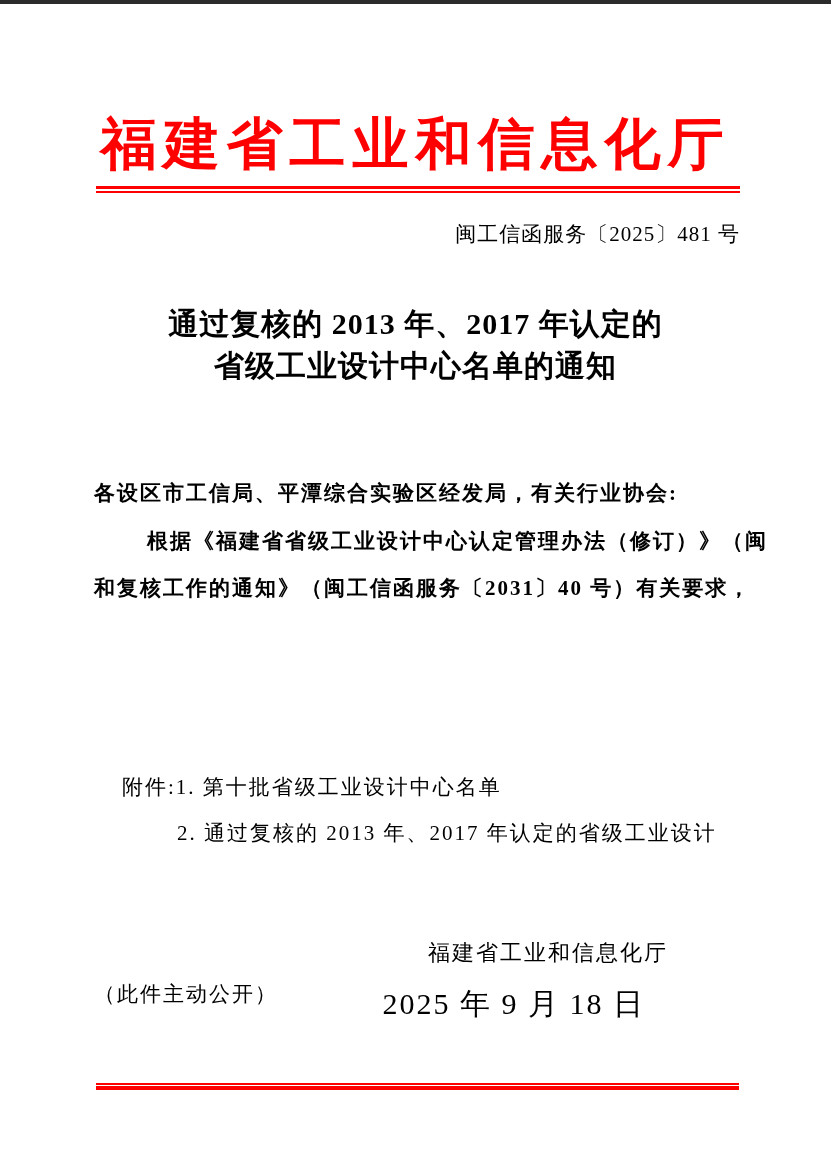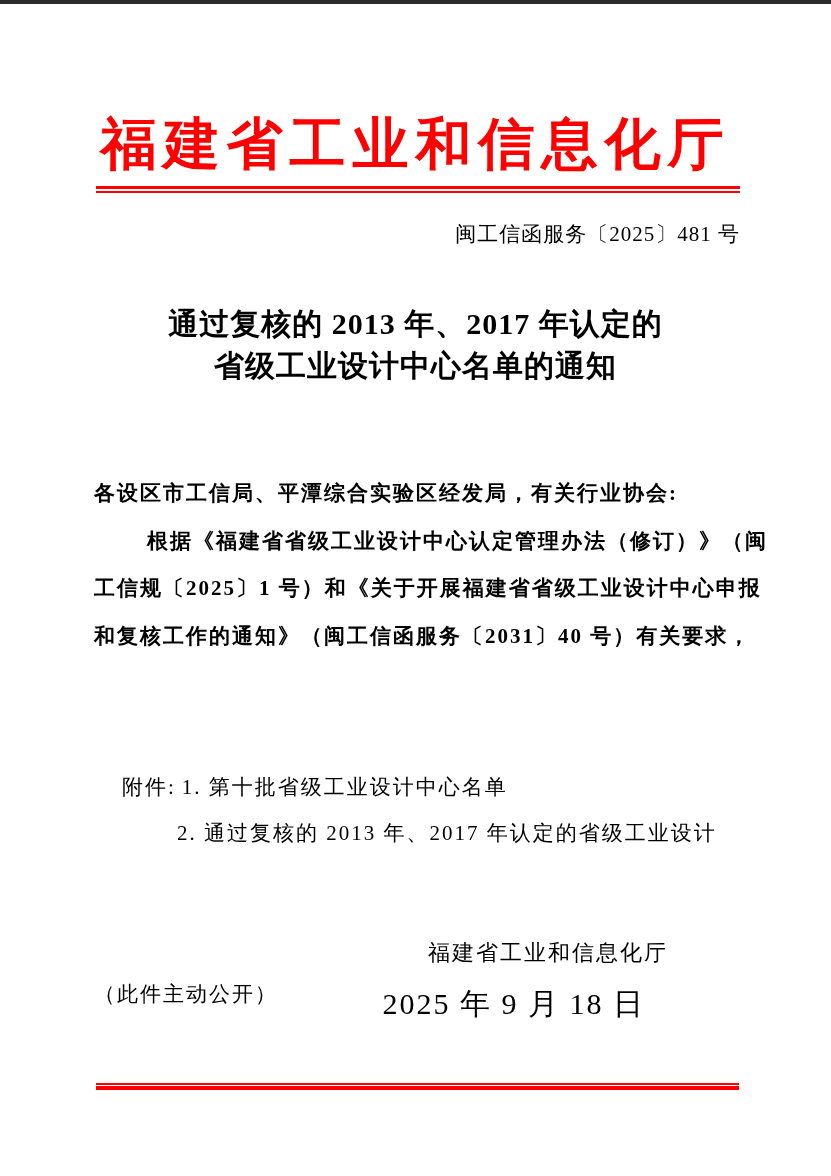--- a/index.html
+++ b/index.html
@@ -77,21 +77,21 @@
     position: absolute;
     top: 765px;
     left: 94px;
     width: 650px;
     font-size: 21px;
     line-height: 45.5px;
     letter-spacing: 2px;
     white-space: nowrap;
   }
   .att-line1 { padding-left: 28px; }
-  .att-line1 .att-label { margin-right: 6px; }
+  .att-line1 .att-label { }
   .att-line2 { padding-left: 83px; }
   .att-line3 { padding-left: 128px; }
   .signature-line {
     position: absolute;
     top: 938px;
     left: 0; right: 163px;
     text-align: right;
     font-size: 22px;
     letter-spacing: 2px;
     white-space: nowrap;
@@ -136,21 +136,20 @@
 <div class="doc-number">闽工信函服务〔2025〕481 号</div>
 
 <div class="notice-title">
   <div>通过复核的 2013 年、2017 年认定的</div>
   <div>省级工业设计中心名单的通知</div>
 </div>
 
 <div class="body-block">
   <div class="body-line">各设区市工信局、平潭综合实验区经发局，有关行业协会:</div>
   <div class="body-line indent">根据《福建省省级工业设计中心认定管理办法（修订）》（闽</div>
-  <div class="body-line">工信规〔2025〕1 号）和《关于开展福建省省级工业设计中心申报</div>
   <div class="body-line">和复核工作的通知》（闽工信函服务〔2031〕40 号）有关要求，</div>
 </div>
 
 <div class="attachments-block">
   <div class="att-line1">
     <span class="att-label">附件:</span><span>1. 第十批省级工业设计中心名单</span>
   </div>
   <div class="att-line2">2. 通过复核的 2013 年、2017 年认定的省级工业设计</div>
 </div>
 

